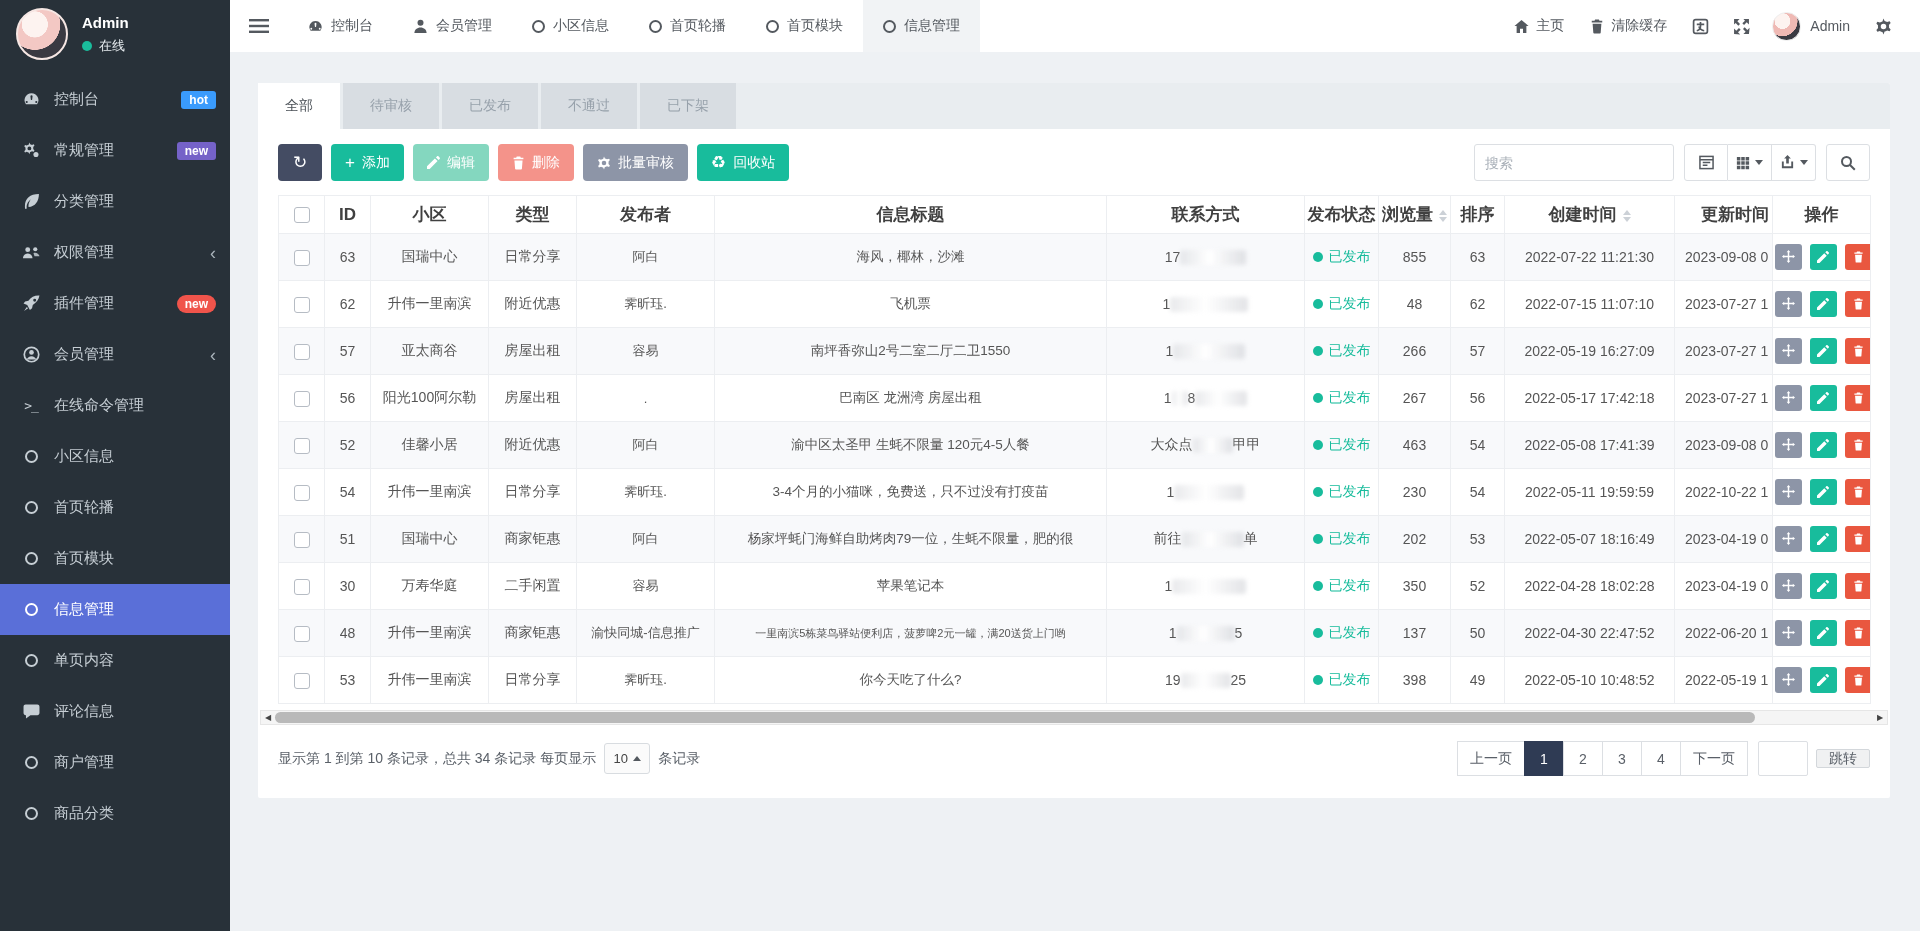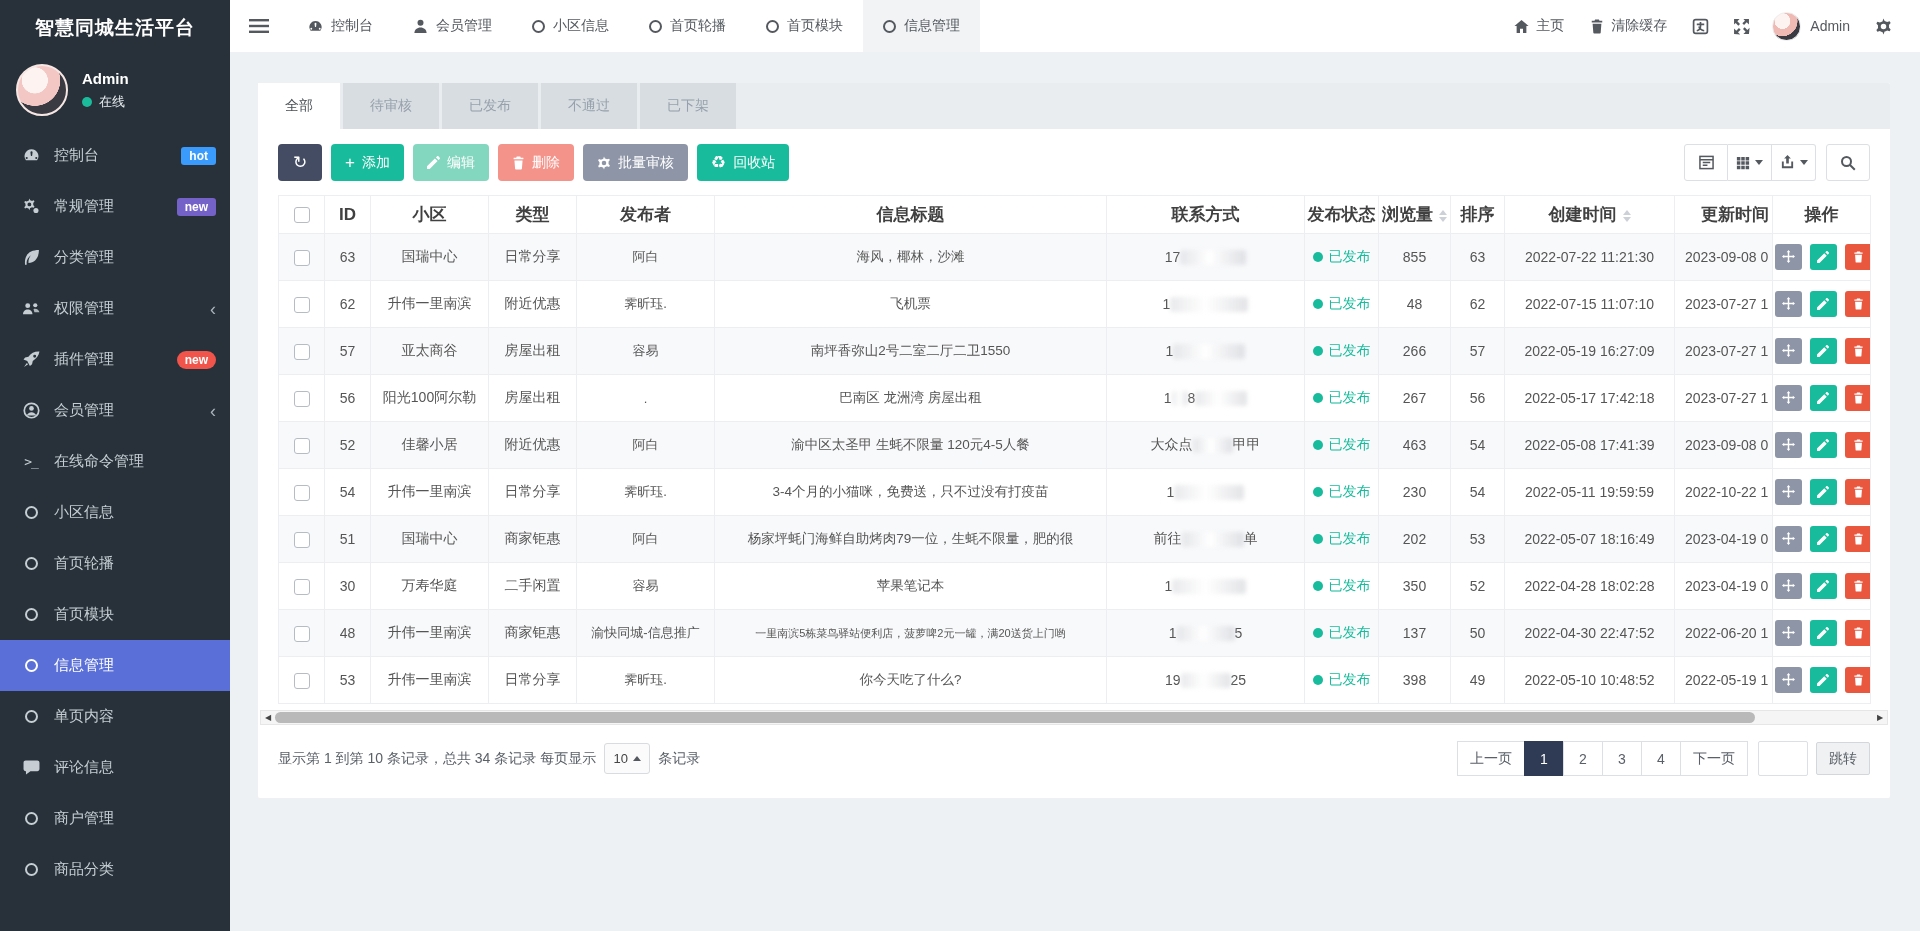--- a/index.html
+++ b/index.html
@@ -96,29 +96,28 @@
   .hscroll { margin:6px 2px 0; height:15px; background:#f5f5f5; border:1px solid #e6e6e6; display:flex; align-items:center; position:relative; }
   .hs-arrow { width:14px; font-size:8px; color:#444; text-align:center; line-height:13px; cursor:pointer; }
   .hs-thumb { position:absolute; left:14px; top:1px; height:11px; width:1480px; background:#b9b9b9; border-radius:6px; cursor:pointer; }
   .table-footer { display:flex; align-items:center; padding:16px 20px 22px; font-size:14px; color:#5a6068; }
   .pgsize { display:inline-flex; align-items:center; justify-content:center; width:46px; height:31px; border:1px solid #d8dce0; border-radius:3px; margin:0 8px; background:#fbfbfb; cursor:pointer; font-size:13px; color:#444; }
   .caret-u { width:0; height:0; border-left:4px solid transparent; border-right:4px solid transparent; border-bottom:5px solid #54595f; margin-left:5px; }
   .pagination { margin-left:auto; display:flex; align-items:center; }
   .pg { min-width:40px; height:35px; border:1px solid #dcdfe3; background:#fff; color:#5a6068; display:inline-flex; align-items:center; justify-content:center; padding:0 12px; margin-left:-1px; font-size:14px; cursor:pointer; }
   .pg.active { background:#2f3b54; border-color:#2f3b54; color:#fff; }
   .jump-input { width:50px; height:35px; border:1px solid #dcdfe3; border-radius:2px; margin-left:10px; outline:none; font-size:14px; padding:0 6px; }
-  .jump-btn { height:33px; border:1px solid #d3d7db; background:#f0f1f2; color:#5a6068; border-radius:2px; margin-left:8px; padding:0 12px; font-size:14px; font-family:inherit; cursor:pointer; }
+  .jump-btn { height:19px; border:1px solid #d3d7db; background:#f0f1f2; color:#5a6068; border-radius:2px; margin-left:8px; padding:0 12px; font-size:14px; font-family:inherit; cursor:pointer; }
 </style>
 </head>
 <body>
 
 <div class="app">
 
   <aside class="sidebar">
-    <div class="brand">智慧同城生活平台</div>
     <div class="user-panel">
       <div class="avatar"></div>
       <div class="user-meta">
         <div class="user-name">Admin</div>
         <div class="user-status">
           <span class="status-dot"></span>
           <span>在线</span>
         </div>
       </div>
     </div>
@@ -362,20 +361,21 @@
               <path fill-rule="evenodd" d="M8 .5l1 2.3c.9.2 1.7.5 2.4 1l2.4-.8.9 1.6-1.6 1.9c.2.8.2 1.7 0 2.5l1.6 1.9-.9 1.6-2.4-.8c-.7.5-1.5.8-2.4 1L8 15.5l-1-2.3c-.9-.2-1.7-.5-2.4-1l-2.4.8-.9-1.6 1.6-1.9c-.2-.8-.2-1.7 0-2.5L1.3 5.1l.9-1.6 2.4.8c.7-.5 1.5-.8 2.4-1zM8 5.4a2.6 2.6 0 100 5.2 2.6 2.6 0 000-5.2z"></path>
             </svg>
           <span>批量审核</span>
           </button>
         <button class="btn" style="background:#18bc9c">
             <span class="bi">♻</span>
             <span>回收站</span>
           </button>
 
         <div class="toolbar-right">
+          <input class="search-input" type="text" placeholder="搜索" style="">
           <div class="btn-group">
             <div class="tbtn">
               <svg width="15" height="15" viewBox="0 0 16 16" fill="none" stroke="#54595f" stroke-width="1.6">
                   <rect x="1" y="1.5" width="14" height="13"></rect>
                   <path d="M1 5h14M4 8h8M4 11h5"></path>
                 </svg>
             </div>
             <div class="tbtn">
               <svg width="14" height="14" viewBox="0 0 16 16" fill="#54595f">
                   <path d="M1 1h4v4H1zM6 1h4v4H6zM11 1h4v4h-4zM1 6h4v4H1zM6 6h4v4H6zM11 6h4v4h-4zM1 11h4v4H1zM6 11h4v4H6zM11 11h4v4h-4z"></path>

